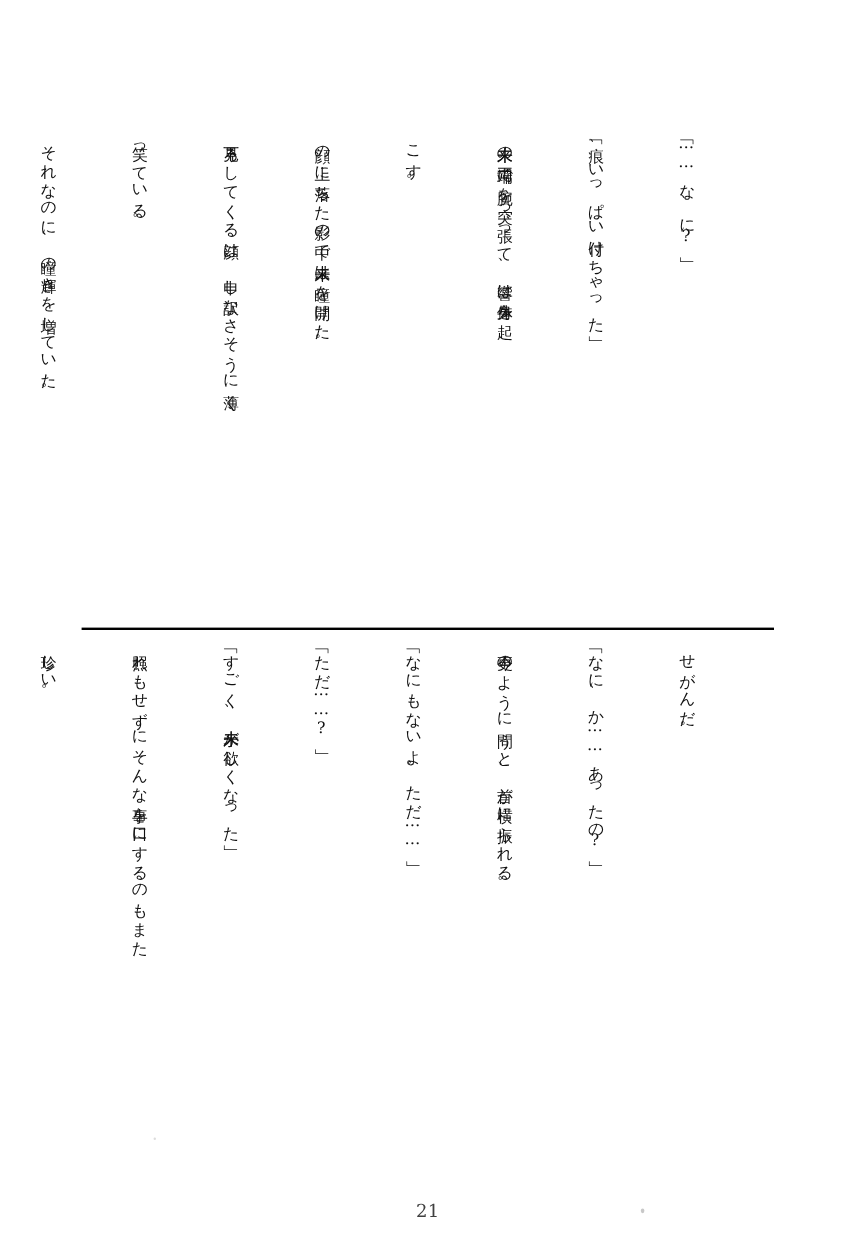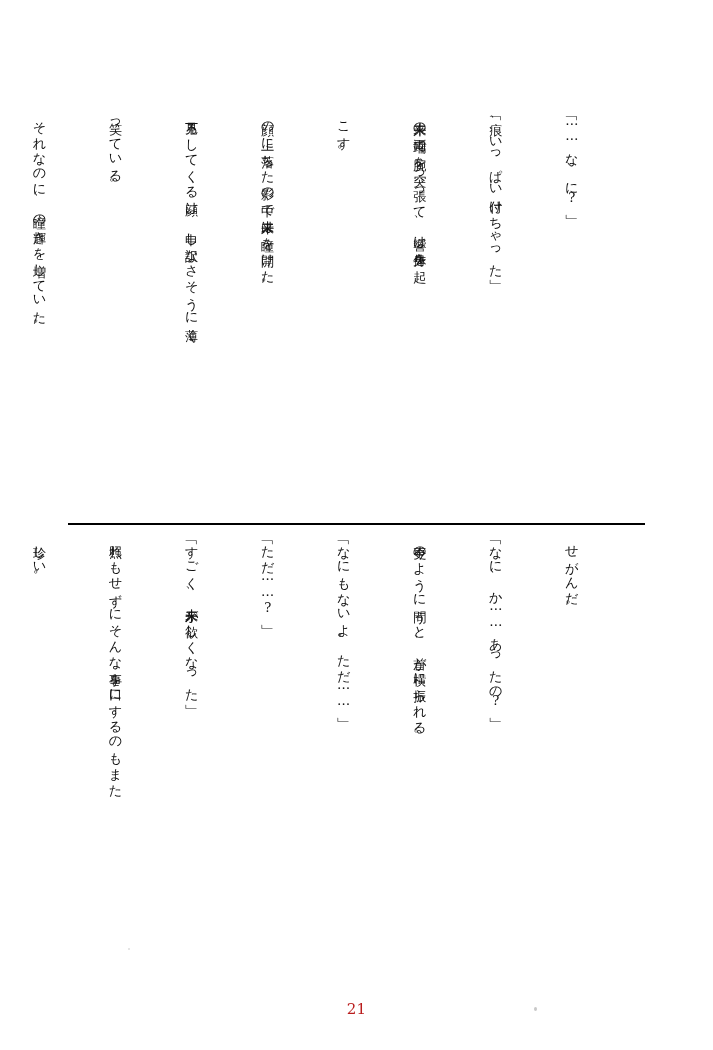--- a/index.html
+++ b/index.html
@@ -62,21 +62,21 @@
 
   
   .page-number {
     position: absolute;
     left: 0;
     right: 0;
     top: 1000px;
     text-align: center;
     font-family: "DejaVu Serif", serif;
     font-size: 15px;
-    color: #b91c1c;
+    color: #404040;
     letter-spacing: 0.02em;
   }
 
   
   .speck {
     position: absolute;
     background: #9a9a9a;
     border-radius: 50%;
     opacity: 0.55;
   }

